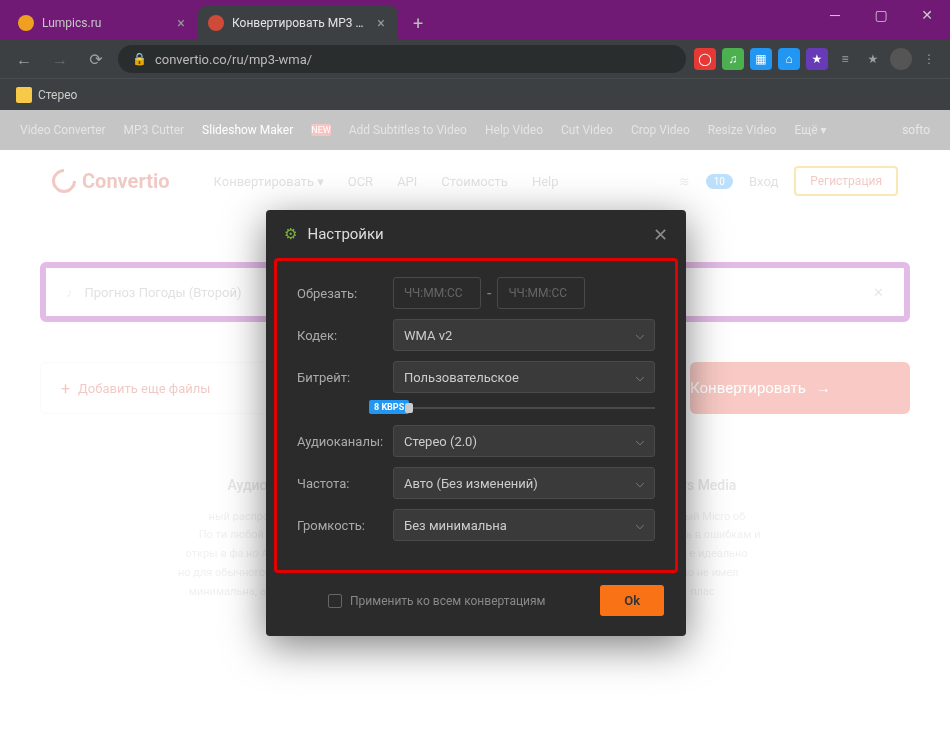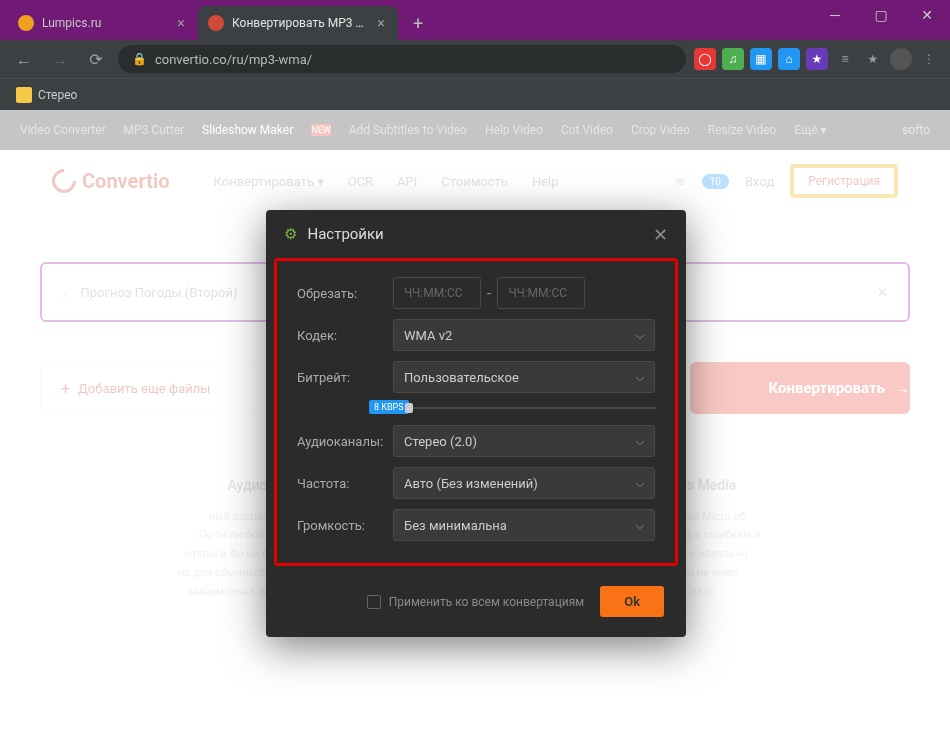--- a/index.html
+++ b/index.html
@@ -33,50 +33,50 @@
 .page { position: relative; height: 635px; background: #fff; filter: blur(0px); }
 .dimmer { position: absolute; inset: 0; background: rgba(255,255,255,0.7); z-index: 1; }
 .topmenu { height: 40px; background: #3d3d3d; display: flex; align-items: center; padding: 0 20px; gap: 18px; font-size: 12px; color: #aaa; justify-content: space-between; }
 .topmenu .left { display: flex; gap: 18px; align-items: center; }
 .topmenu .itm { white-space: nowrap; }
 .sitehdr { height: 62px; display: flex; align-items: center; padding: 0 52px; gap: 24px; color: #888; font-size: 13px; }
 .logo { display: flex; align-items: center; gap: 6px; font-size: 20px; font-weight: 700; color: #d04a3a; margin-right: 20px; }
 .logo .ring { width: 24px; height: 24px; border: 3px solid #d04a3a; border-radius: 50%; border-top-color: transparent; transform: rotate(45deg); }
 .navitem { color: #999; }
 .badge { background: #2196f3; color: white; border-radius: 10px; font-size: 10px; padding: 2px 8px; }
-.regbtn { border: 4px solid #eab308; color: #d04a3a; padding: 6px 14px; border-radius: 4px; font-size: 12px; margin-left: auto; }
-
-.filearea { margin: 50px 40px 10px; height: 60px; border: 2px solid #a21caf; border-radius: 6px; display: flex; align-items: center; padding: 0 20px; color: #999; font-size: 13px; position: relative; }
+.regbtn { border: 2px solid #eab308; color: #d04a3a; padding: 6px 14px; border-radius: 4px; font-size: 12px; margin-left: auto; }
+
+.filearea { margin: 50px 40px 10px; height: 60px; border: 6px solid #a21caf; border-radius: 6px; display: flex; align-items: center; padding: 0 20px; color: #999; font-size: 13px; position: relative; }
 .filearea .x { position: absolute; right: 20px; color: #aaa; }
 
 .convrow { display: flex; margin: 40px 40px 30px; gap: 20px; height: 52px; }
 .addmore { flex: 1; border: 1px solid #eee; border-radius: 6px; display: flex; align-items: center; padding: 0 20px; color: #d04a3a; font-size: 13px; gap: 8px; }
-.convbtn { width: 220px; background: #e94f3e; border-radius: 6px; display: flex; align-items: center; justify-content: flex-end; color: #fff; font-size: 15px; font-weight: 700; gap: 10px; }
+.convbtn { width: 220px; background: #e94f3e; border-radius: 6px; display: flex; align-items: center; justify-content: flex-start; color: #fff; font-size: 15px; font-weight: 400; gap: 10px; }
 
 .infocols { display: flex; padding: 30px 50px; gap: 60px; font-size: 11px; color: #ccc; line-height: 1.7; }
 .infocol { flex: 1; text-align: center; }
 .infocol h4 { font-size: 14px; color: #aaa; margin-bottom: 10px; font-weight: 500; }
 
 
 .modal { position: absolute; left: 266px; top: 210px; width: 420px; background: #2b2b2b; z-index: 10; box-shadow: 0 10px 40px rgba(0,0,0,0.5); border-radius: 4px; }
 .modalhdr { height: 48px; display: flex; align-items: center; padding: 0 18px; color: #ddd; font-size: 15px; }
 .modalhdr .gear { color: #7cb342; margin-right: 10px; }
 .modalhdr .mclose { margin-left: auto; color: #888; font-size: 18px; cursor: pointer; }
 .modalbody { border: 3px solid #e30000; border-radius: 4px; margin: 0 8px; padding: 16px 20px 18px; }
 .frow { display: flex; align-items: center; margin-bottom: 10px; }
 .flbl { width: 96px; color: #aaa; font-size: 13px; }
 .fselect { flex: 1; background: #3a3a3a; border: 1px solid #4a4a4a; height: 32px; border-radius: 3px; color: #ccc; font-size: 13px; padding: 0 10px; display: flex; align-items: center; justify-content: space-between; }
 .fselect .chev { color: #888; font-size: 11px; }
 .finp { background: #2b2b2b; border: 1px solid #4a4a4a; height: 32px; width: 88px; border-radius: 3px; color: #666; font-size: 12px; padding: 0 10px; display: flex; align-items: center; }
 .dash { color: #888; margin: 0 6px; }
 .slider { margin: 2px 0 12px 108px; position: relative; height: 10px; }
 .slider .track { position: absolute; top: 4px; left: 0; right: 0; height: 2px; background: #4a4a4a; }
 .slider .thumb { position: absolute; left: 0; top: 0; width: 8px; height: 10px; background: #ccc; border-radius: 2px; }
-.slider .kbps { position: absolute; left: -36px; top: -3px; background: #2196f3; color: #fff; font-size: 9px; padding: 2px 5px; border-radius: 2px; font-weight: 400; }
-.modalft { padding: 20px 22px 20px; display: flex; align-items: center; justify-content: flex-end; gap: 16px; margin-left: 40px; }
+.slider .kbps { position: absolute; left: -36px; top: -3px; background: #2196f3; color: #fff; font-size: 9px; padding: 2px 5px; border-radius: 2px; font-weight: 700; }
+.modalft { padding: 12px 22px 20px; display: flex; align-items: center; justify-content: space-between; gap: 16px; margin-left: 40px; }
 .chk { display: flex; align-items: center; gap: 8px; color: #888; font-size: 12px; }
 .chkbox { width: 14px; height: 14px; border: 1px solid #666; border-radius: 2px; }
 .okbtn { background: #f97316; color: #333; border: none; padding: 8px 24px; border-radius: 3px; font-size: 13px; font-weight: 600; }
 </style>
 </head>
 <body>
 
 <div class="titlebar">
   <div class="tabs">
     <div class="tab">
@@ -228,21 +228,21 @@
         <span class="chev">⌵</span>
       </div>
     </div>
     <div class="frow">
       <div class="flbl">Частота:</div>
       <div class="fselect">
         <span>Авто (Без изменений)</span>
         <span class="chev">⌵</span>
       </div>
     </div>
-    <div class="frow" style="margin-bottom:4px">
+    <div class="frow" style="margin-bottom:11px">
       <div class="flbl">Громкость:</div>
       <div class="fselect">
         <span>Без минимальна</span>
         <span class="chev">⌵</span>
       </div>
     </div>
   </div>
   <div class="modalft">
     <div class="chk">
       <div class="chkbox"></div>

